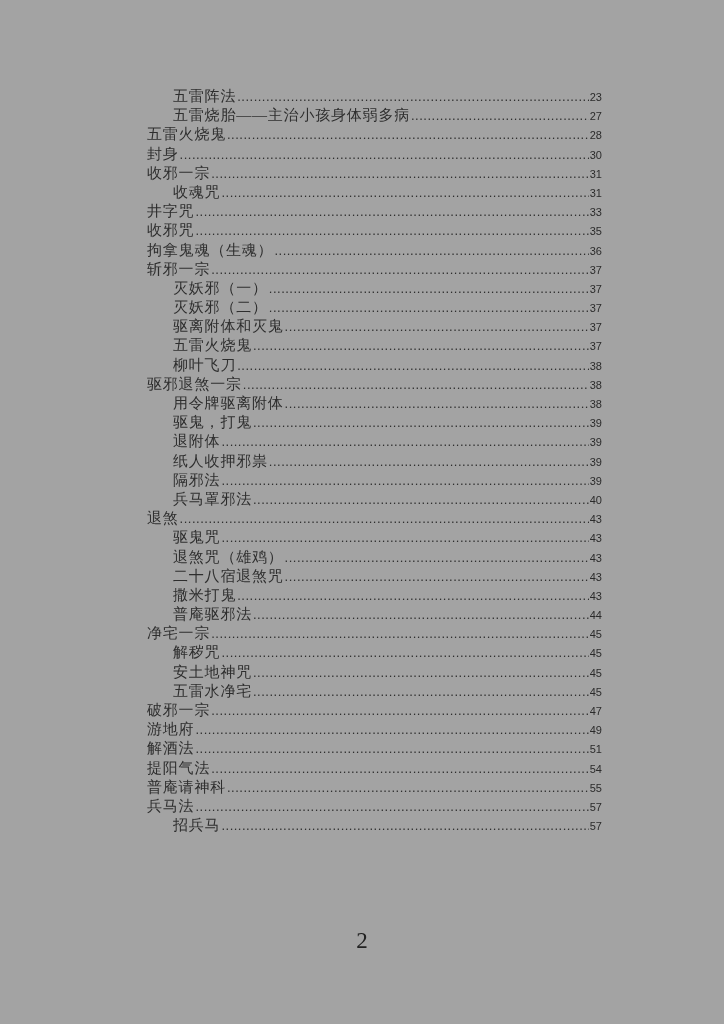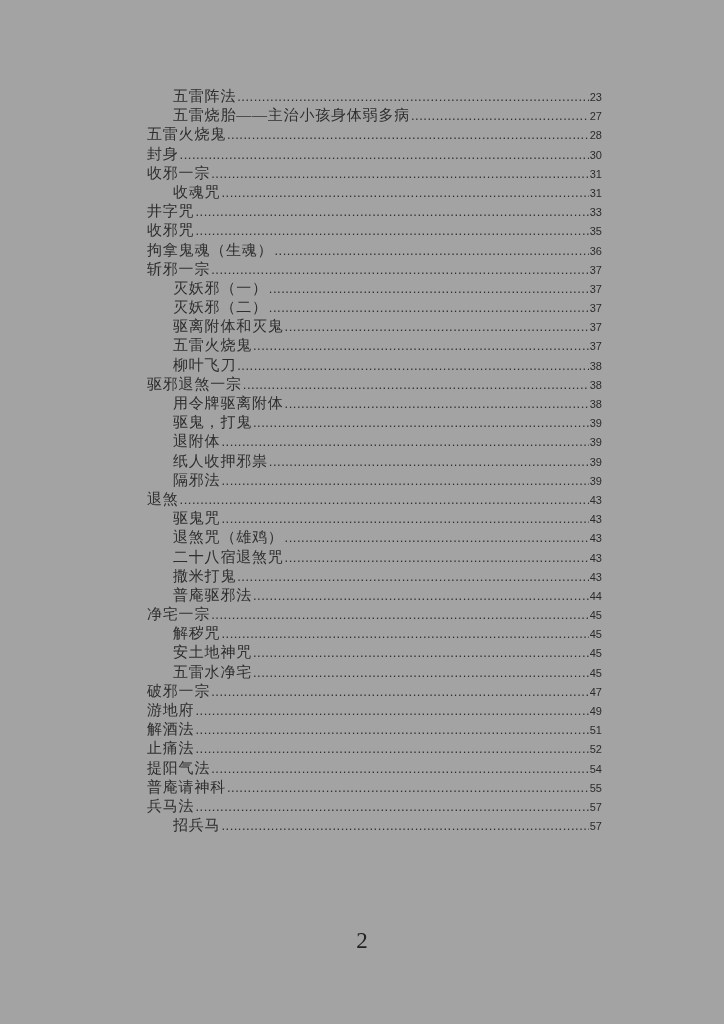--- a/index.html
+++ b/index.html
@@ -195,20 +195,25 @@
         <span class="toc-leader"></span>
         <span class="toc-page">39</span>
       </div>
 
       <div class="toc-row lvl2">
         <span class="toc-title">隔邪法</span>
         <span class="toc-leader"></span>
         <span class="toc-page">39</span>
       </div>
 
+      <div class="toc-row lvl2">
+        <span class="toc-title">兵马罩邪法</span>
+        <span class="toc-leader"></span>
+        <span class="toc-page">40</span>
+      </div>
 
 
 
       <div class="toc-row">
         <span class="toc-title">退煞</span>
         <span class="toc-leader"></span>
         <span class="toc-page">43</span>
       </div>
 
       <div class="toc-row lvl2">
@@ -277,25 +282,20 @@
         <span class="toc-page">49</span>
       </div>
 
 
       <div class="toc-row">
         <span class="toc-title">解酒法</span>
         <span class="toc-leader"></span>
         <span class="toc-page">51</span>
       </div>
 
-      <div class="toc-row">
-        <span class="toc-title">止痛法</span>
-        <span class="toc-leader"></span>
-        <span class="toc-page">52</span>
-      </div>
 
 
       <div class="toc-row">
         <span class="toc-title">提阳气法</span>
         <span class="toc-leader"></span>
         <span class="toc-page">54</span>
       </div>
 
       <div class="toc-row">
         <span class="toc-title">普庵请神科</span>

